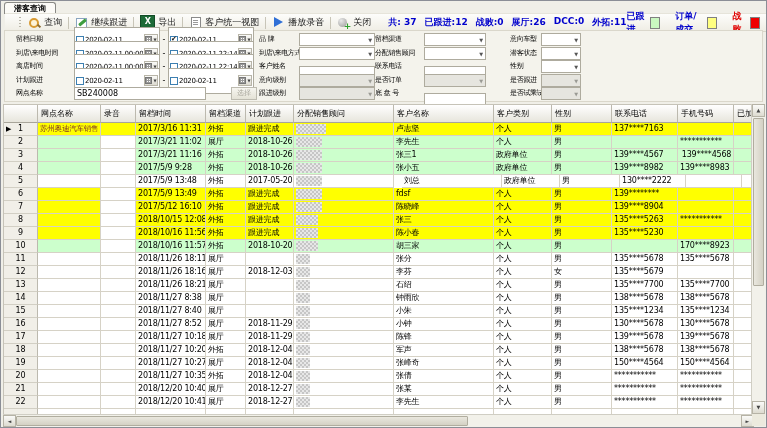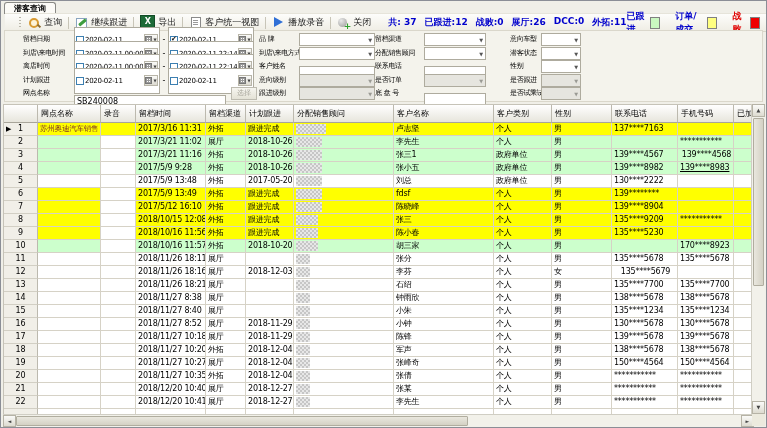--- a/index.html
+++ b/index.html
@@ -36,41 +36,41 @@
   .ic-view::before{content:"";position:absolute;left:2px;top:1px;width:8px;height:10px;background:#fff;border:1px solid #8a8a8a;}
   .ic-view::after{content:"";position:absolute;left:4px;top:4px;width:5px;height:1px;background:#9a9a9a;box-shadow:0 2px 0 #9a9a9a,0 4px 0 #9a9a9a;}
   .ic-play::before{content:"";position:absolute;left:2px;top:1px;border-left:9px solid #2f6fd6;border-top:5px solid transparent;border-bottom:5px solid transparent;}
   .ic-close::before{content:"";position:absolute;left:1px;top:2px;width:9px;height:9px;border-radius:50%;background:radial-gradient(circle at 35% 30%,#e8e8e8,#9a9a98);}
   .ic-close::after{content:"+";position:absolute;right:-1px;bottom:-2px;color:#2da12d;font-size:9px;font-weight:bold;line-height:9px;}
 
   
   .filter-panel{position:absolute;top:29px;left:3px;right:3px;height:70px;border:1px solid #dad7cb;background:#f4f3ec;}
   .f-row{position:absolute;left:0;right:0;height:13px;}
   .fl{position:absolute;font-size:7px;letter-spacing:-0.3px;line-height:13px;color:#000;white-space:nowrap;}
-  .pos-fa{left:18px;} .pos-fb{left:254px;} .pos-fc{left:370px;} .pos-fd{left:474px;padding-left:31px;}
+  .pos-fa{left:11px;} .pos-fb{left:254px;} .pos-fc{left:370px;} .pos-fd{left:474px;padding-left:31px;}
   .fc{position:absolute;height:13px;}
   .pos-ca{left:69px;width:180px;display:flex;align-items:center;}
   .pos-cb{left:294px;width:76px;} .pos-cc{left:419px;width:62px;} .pos-cd{left:536px;width:40px;}
   .datebox{display:flex;align-items:center;background:#fff;border:1px solid #aeab9e;height:13px;box-sizing:border-box;flex:1;padding:12px 1px;gap:1px;overflow:hidden;}
   .dash{width:8px;text-align:center;font-size:8px;flex:none;}
   .cbx{width:8px;height:8px;box-sizing:border-box;border:1px solid #3c7fb1;background:#fff;flex:none;position:relative;}
   .cbx.checked::after{content:"\2714";position:absolute;left:0;top:-2px;font-size:7px;color:#222;}
   .dtext{flex:1;font-size:7px;letter-spacing:-0.3px;white-space:nowrap;overflow:hidden;color:#000;}
   .calbtn{flex:none;width:14px;height:11px;background:linear-gradient(#fafaf8,#dcdad0);border:1px solid #b8b5a8;box-sizing:border-box;display:flex;align-items:center;justify-content:center;gap:1px;}
   .calgrid{width:5px;height:5px;background:#fff;border:1px solid #777;
            background-image:linear-gradient(90deg,#999 1px,transparent 1px),linear-gradient(#999 1px,transparent 1px);background-size:2px 2px;}
   .calbtn::after{content:"\25BC";font-size:4px;color:#444;}
   .selectbox{position:relative;height:13px;box-sizing:border-box;border:1px solid #aeab9e;background:#fff;width:100%;}
   .selectbox::after{content:"\25BC";position:absolute;right:2px;top:3px;font-size:5px;color:#555;}
   .selectbox.disabled{background:#e6e5df;}
   .selectbox.disabled::after{color:#9a9a94;}
   .inputbox{height:13px;box-sizing:border-box;border:1px solid #aeab9e;background:#fff;width:100%;font-size:8px;padding:0 2px;font-family:"DejaVu Sans",sans-serif;}
   .btn-select{position:absolute;left:226px;top:0;width:26px;height:13px;box-sizing:border-box;border:1px solid #bdbbb0;
               background:linear-gradient(#f6f5ef,#e4e2d6);color:#a9a79c;font-size:7px;line-height:11px;text-align:center;}
-  .site-input{position:absolute;left:69px;top:8px;width:152px;}
+  .site-input{position:absolute;left:69px;top:0;width:132px;}
 
   
   .grid{position:absolute;top:103px;left:2px;width:751px;height:310px;background:#fff;border-top:1px solid #c6c3b8;border-left:1px solid #c6c3b8;overflow:hidden;}
   .g-head{display:flex;height:18px;}
   .g-hcell{box-sizing:border-box;flex:none;background:linear-gradient(#ffffff,#e7e5dc);border-right:1px solid #bcb9ae;border-bottom:1px solid #a8a59a;
            font-size:8px;line-height:17px;padding-left:3px;white-space:nowrap;overflow:hidden;color:#000;}
   .g-body{position:relative;height:292px;overflow:hidden;}
   .g-row{display:flex;height:13px;background:#fff;}
   .g-row.c-yellow{background:#ffff00;}
   .g-row.c-green{background:#ccffcc;}
@@ -369,32 +369,32 @@
           <div class="g-cell" style="width: 63px;"></div>
           <div class="g-cell rec-white" style="width: 35px;"></div>
           <div class="g-cell" style="width: 70px;">2017/5/9 9:28</div>
           <div class="g-cell" style="width: 40px;">外拓</div>
           <div class="g-cell" style="width: 48px;">2018-10-26</div>
           <div class="g-cell" style="width: 100px;"><span class="mosaic" style="width: 26px;"></span></div>
           <div class="g-cell" style="width: 100px;">张小五</div>
           <div class="g-cell" style="width: 58px;">政府单位</div>
           <div class="g-cell" style="width: 60px;">男</div>
           <div class="g-cell" style="width: 66px;">139****8982</div>
-          <div class="g-cell" style="width: 56px; text-decoration: underline;">139****8983</div>
+          <div class="g-cell" style="width: 56px;">139****8983</div>
           <div class="g-cell" style="width: 60px;"></div>
         </div>
         <div class="g-row c-white">
           <div class="g-rh"><span>5</span></div>
           <div class="g-cell" style="width: 63px;"></div>
           <div class="g-cell rec-white" style="width: 35px;"></div>
           <div class="g-cell" style="width: 70px;">2017/5/9 13:48</div>
           <div class="g-cell" style="width: 40px;">外拓</div>
           <div class="g-cell" style="width: 48px;">2017-05-20</div>
           <div class="g-cell" style="width: 100px;"><span class="mosaic" style="width: 26px;"></span></div>
-          <div class="g-cell" style="width: 100px;">刘总</div>
+          <div class="g-cell" style="width: 100px; margin-left: 8px;">刘总</div>
           <div class="g-cell" style="width: 58px;">政府单位</div>
           <div class="g-cell" style="width: 60px;">男</div>
           <div class="g-cell" style="width: 66px;">130****2222</div>
           <div class="g-cell" style="width: 56px;"></div>
           <div class="g-cell" style="width: 60px;"></div>
         </div>
         <div class="g-row c-yellow">
           <div class="g-rh"><span>6</span></div>
           <div class="g-cell" style="width: 63px;"></div>
           <div class="g-cell rec-white" style="width: 35px;"></div>
@@ -428,21 +428,21 @@
           <div class="g-rh"><span>8</span></div>
           <div class="g-cell" style="width: 63px;"></div>
           <div class="g-cell rec-white" style="width: 35px;"></div>
           <div class="g-cell" style="width: 70px;">2018/10/15 12:08</div>
           <div class="g-cell" style="width: 40px;">外拓</div>
           <div class="g-cell" style="width: 48px;">跟进完成</div>
           <div class="g-cell" style="width: 100px;"><span class="mosaic" style="width: 22px;"></span></div>
           <div class="g-cell" style="width: 100px;">张三</div>
           <div class="g-cell" style="width: 58px;">个人</div>
           <div class="g-cell" style="width: 60px;">男</div>
-          <div class="g-cell" style="width: 66px;">135****9209</div>
+          <div class="g-cell" style="width: 66px;">135****5263</div>
           <div class="g-cell" style="width: 56px;">***********</div>
           <div class="g-cell" style="width: 60px;"></div>
         </div>
         <div class="g-row c-yellow">
           <div class="g-rh"><span>9</span></div>
           <div class="g-cell" style="width: 63px;"></div>
           <div class="g-cell rec-white" style="width: 35px;"></div>
           <div class="g-cell" style="width: 70px;">2018/10/16 11:56</div>
           <div class="g-cell" style="width: 40px;">外拓</div>
           <div class="g-cell" style="width: 48px;">跟进完成</div>
@@ -488,21 +488,21 @@
           <div class="g-rh"><span>12</span></div>
           <div class="g-cell" style="width: 63px;"></div>
           <div class="g-cell rec-white" style="width: 35px;"></div>
           <div class="g-cell" style="width: 70px;">2018/11/26 18:16</div>
           <div class="g-cell" style="width: 40px;">展厅</div>
           <div class="g-cell" style="width: 48px;">2018-12-03</div>
           <div class="g-cell" style="width: 100px;"><span class="mosaic" style="width: 14px;"></span></div>
           <div class="g-cell" style="width: 100px;">李芬</div>
           <div class="g-cell" style="width: 58px;">个人</div>
           <div class="g-cell" style="width: 60px;">女</div>
-          <div class="g-cell" style="width: 66px; text-align: center;">135****5679</div>
+          <div class="g-cell" style="width: 66px;">135****5679</div>
           <div class="g-cell" style="width: 56px;"></div>
           <div class="g-cell" style="width: 60px;"></div>
         </div>
         <div class="g-row c-white">
           <div class="g-rh"><span>13</span></div>
           <div class="g-cell" style="width: 63px;"></div>
           <div class="g-cell rec-white" style="width: 35px;"></div>
           <div class="g-cell" style="width: 70px;">2018/11/26 18:21</div>
           <div class="g-cell" style="width: 40px;">展厅</div>
           <div class="g-cell" style="width: 48px;"></div>

